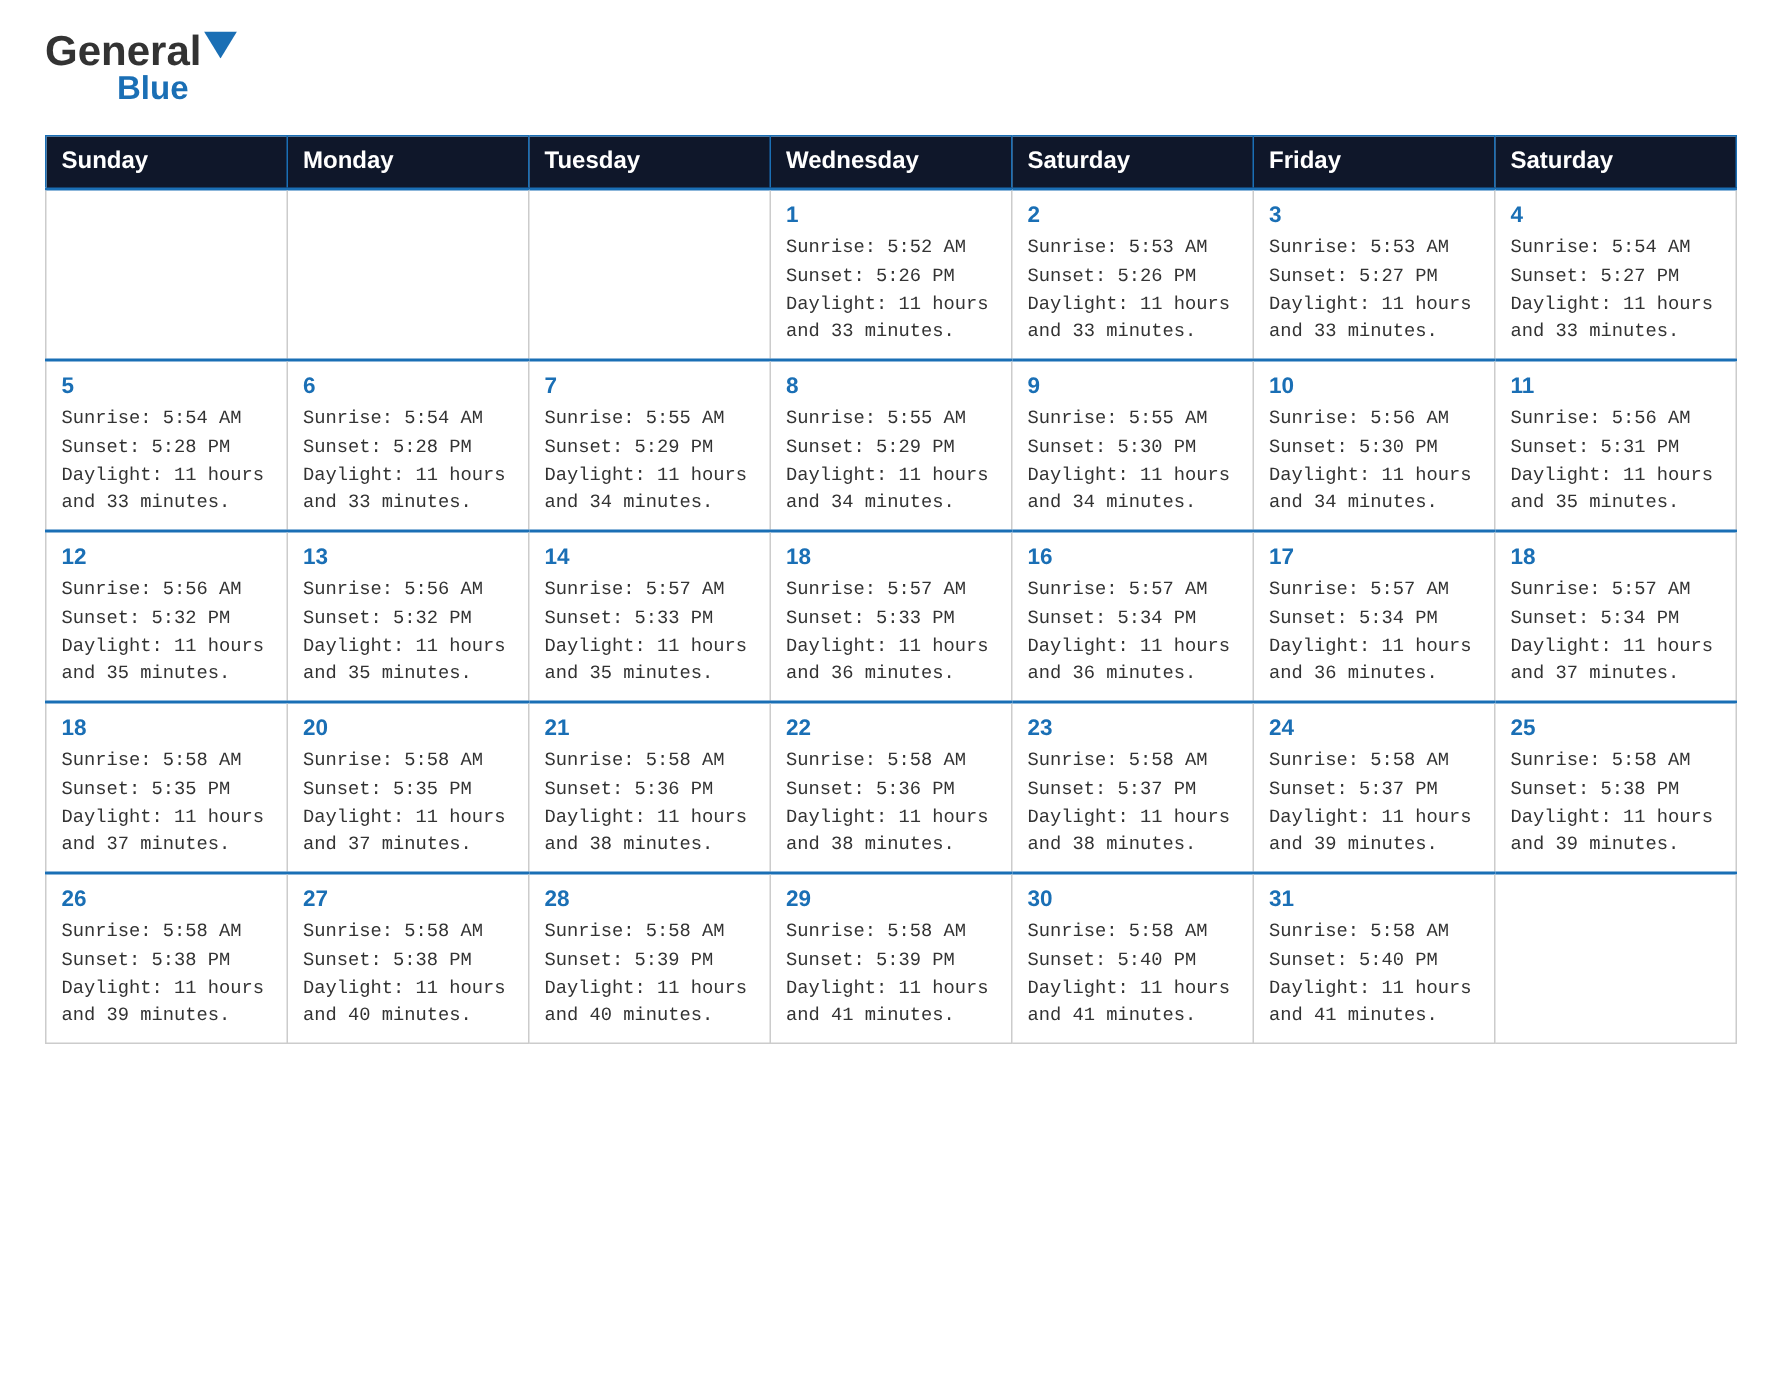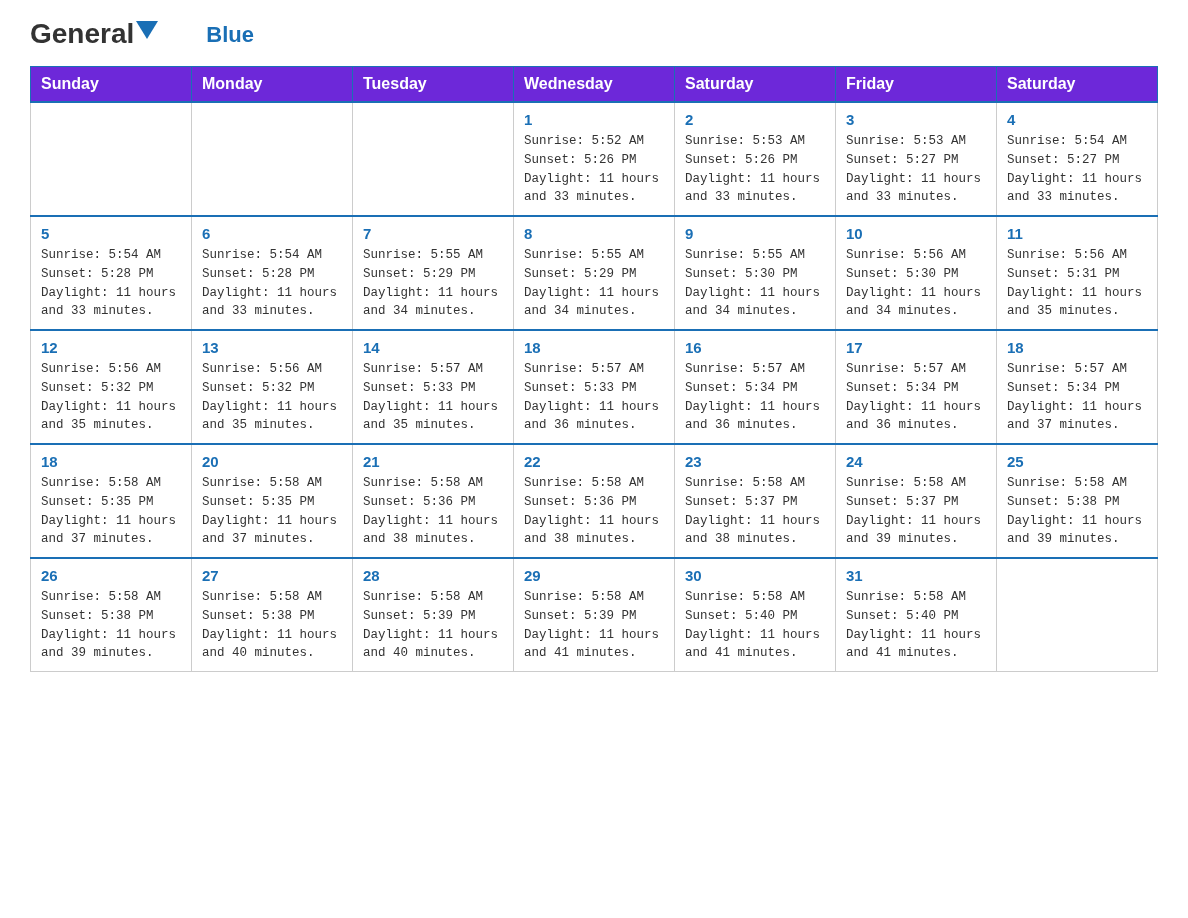--- a/index.html
+++ b/index.html
@@ -12,22 +12,22 @@
       padding: 20px 30px;
     }
     .header {
       display: flex;
       justify-content: space-between;
       align-items: flex-start;
       margin-bottom: 18px;
     }
     .logo {
       display: flex;
-      flex-direction: row;
-      align-items: flex-end;
+      flex-direction: column;
+      align-items: flex-start;
     }
     .logo-text {
       font-size: 28px;
       font-weight: bold;
       color: #333;
       line-height: 1;
     }
     .logo-blue {
       color: #1a6fb5;
       font-size: 22px;
@@ -48,21 +48,21 @@
       font-size: 20px;
       color: #555;
       margin-top: 4px;
     }
     .calendar {
       width: 100%;
       border-collapse: collapse;
       border: 1px solid #aaa;
     }
     .calendar th {
-      background-color: #6d28d9;
+      background-color: #0f172a;
       color: #fff;
       font-size: 16px;
       font-weight: bold;
       padding: 8px 10px;
       text-align: left;
       border: 1px solid #1a6fb5;
     }
     .calendar td {
       vertical-align: top;
       padding: 8px 10px;

